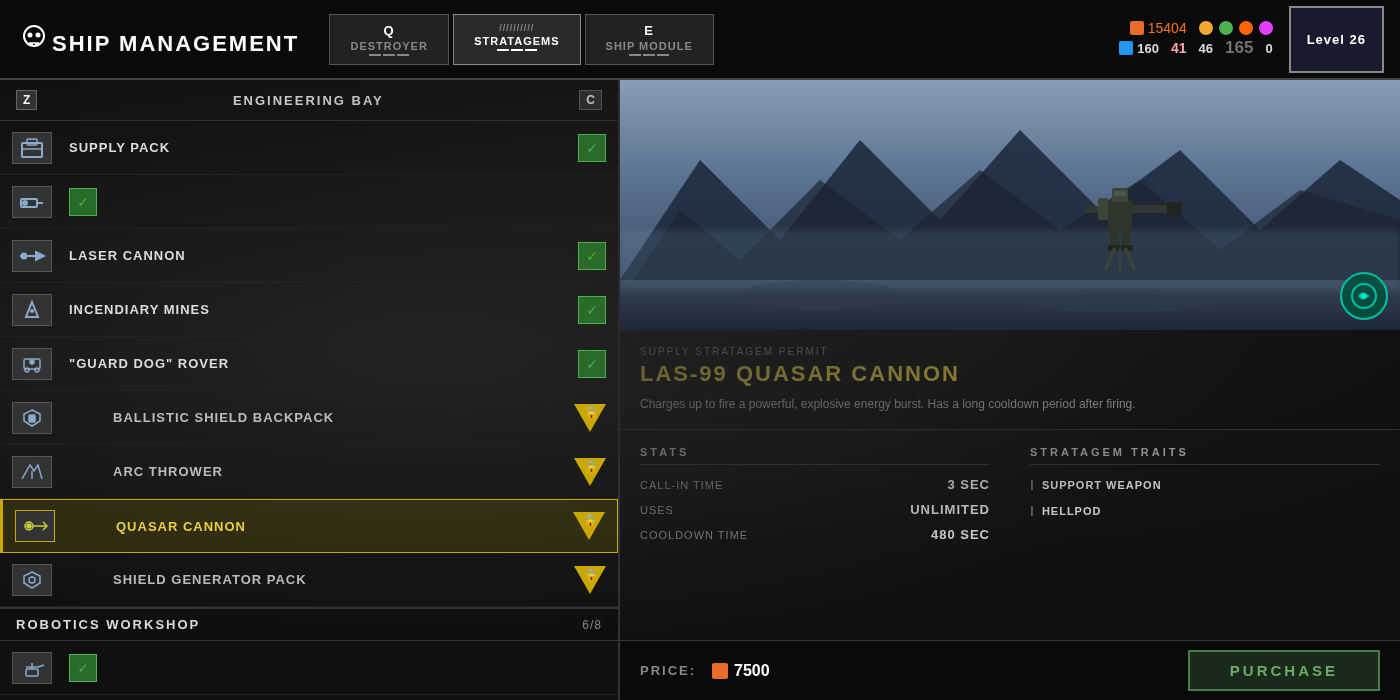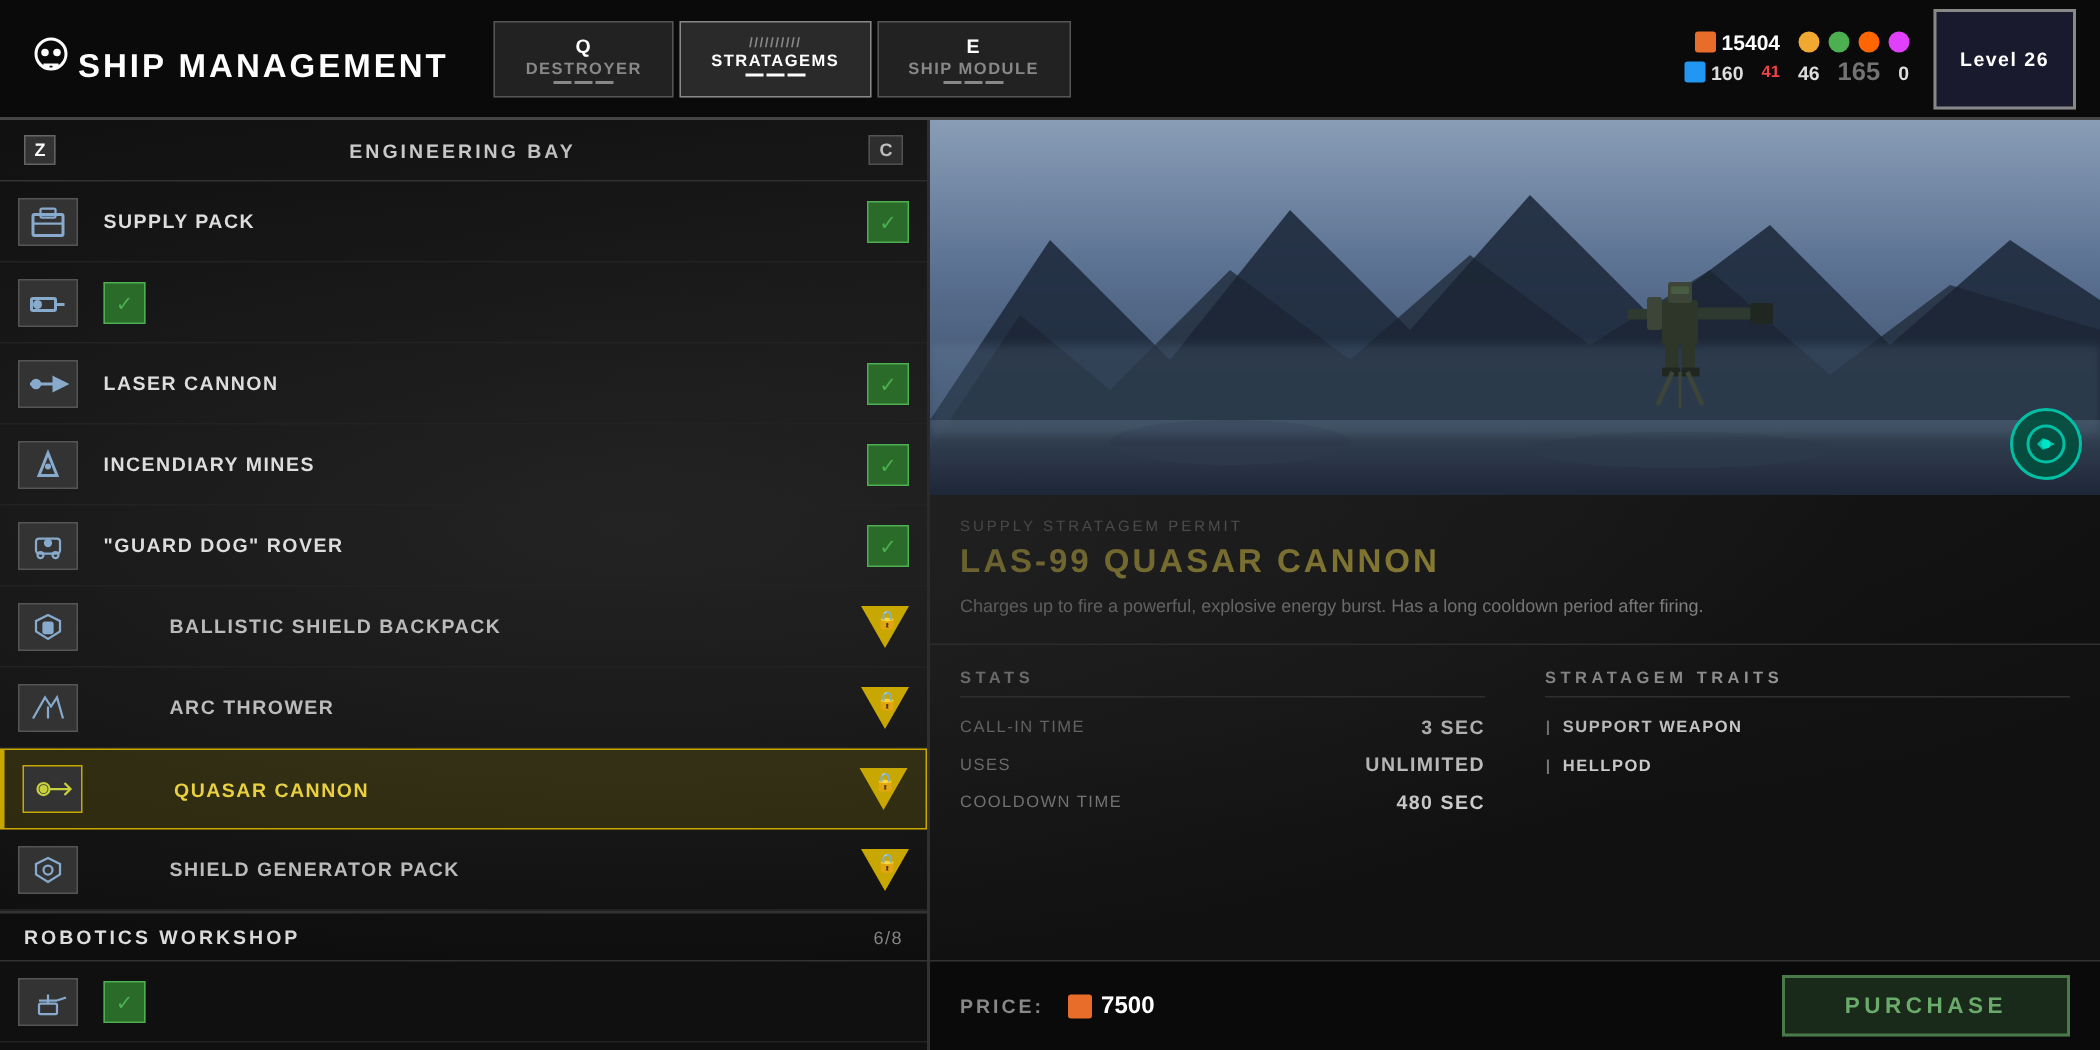--- a/index.html
+++ b/index.html
@@ -494,35 +494,35 @@
         <div class="tab-line"></div>
       </div>
     </div>
   </div>
 
   <div class="top-right">
     <div class="resources">
       <div class="resource-row">
         <div class="resource-item">
           <span class="resource-icon res-req"></span>
-          <span style="color:#ffffff;font-size:14px;font-weight:700">15404</span>
+          <span style="color:#f97316;font-size:14px;font-weight:400">15404</span>
         </div>
         <div class="resource-item" style="display:flex;gap:6px;align-items:center">
           <span style="background:#f0a830;width:14px;height:14px;display:inline-block;border-radius:50%"></span>
           <span style="background:#4caf50;width:14px;height:14px;display:inline-block;border-radius:50%"></span>
           <span style="background:#ff6600;width:14px;height:14px;display:inline-block;border-radius:50%"></span>
           <span style="background:#e040fb;width:14px;height:14px;display:inline-block;border-radius:50%"></span>
         </div>
       </div>
       <div class="resource-row">
         <div class="resource-item">
           <span class="resource-icon res-blue"></span>
           <span style="color:#ddd;font-size:13px">160</span>
         </div>
-        <span style="color:#ef4444;font-size:11px">41</span>
+        <span style="color:#fca5a5;font-size:14px">41</span>
         <span style="color:#ddd;font-size:13px">46</span>
         <span style="color:#737373;font-size:17px">165</span>
         <span style="color:#ddd;font-size:13px">0</span>
       </div>
     </div>
     <div class="level-badge">Level 26</div>
   </div>
 </div>
 
 <div class="main-content">

